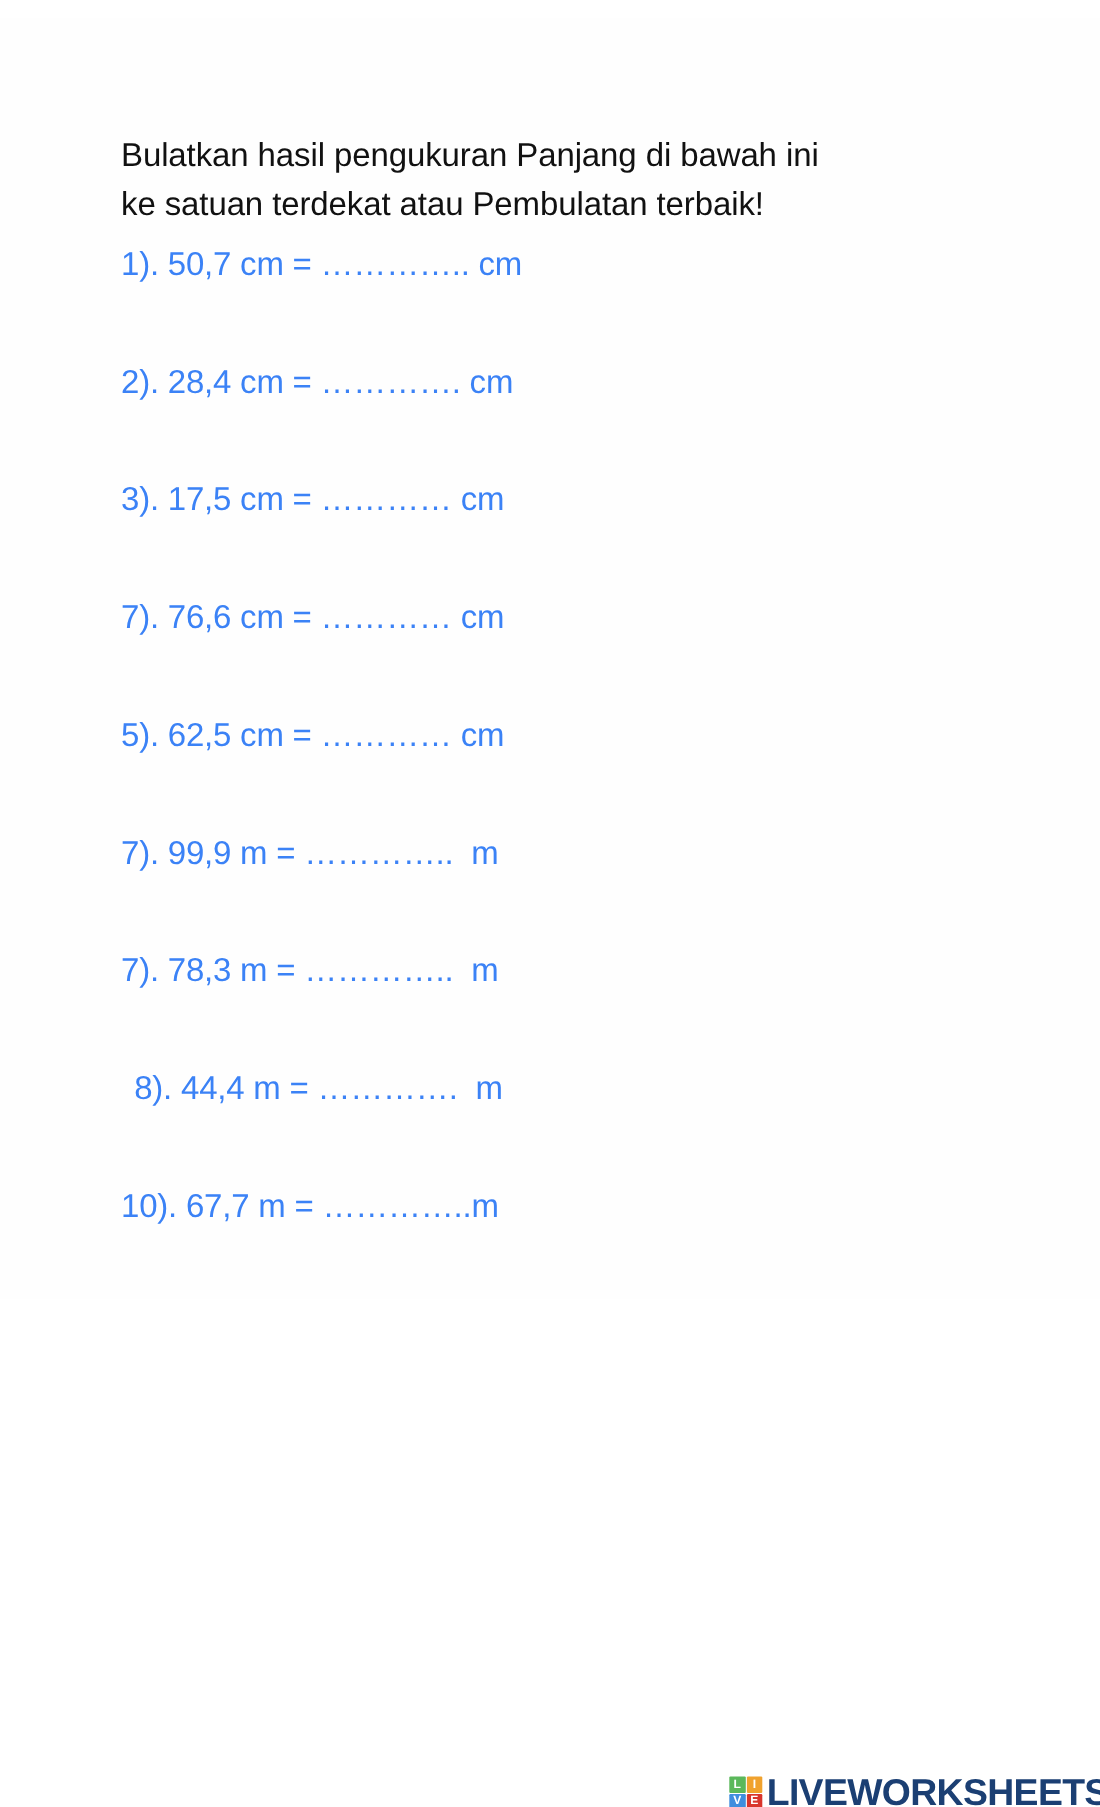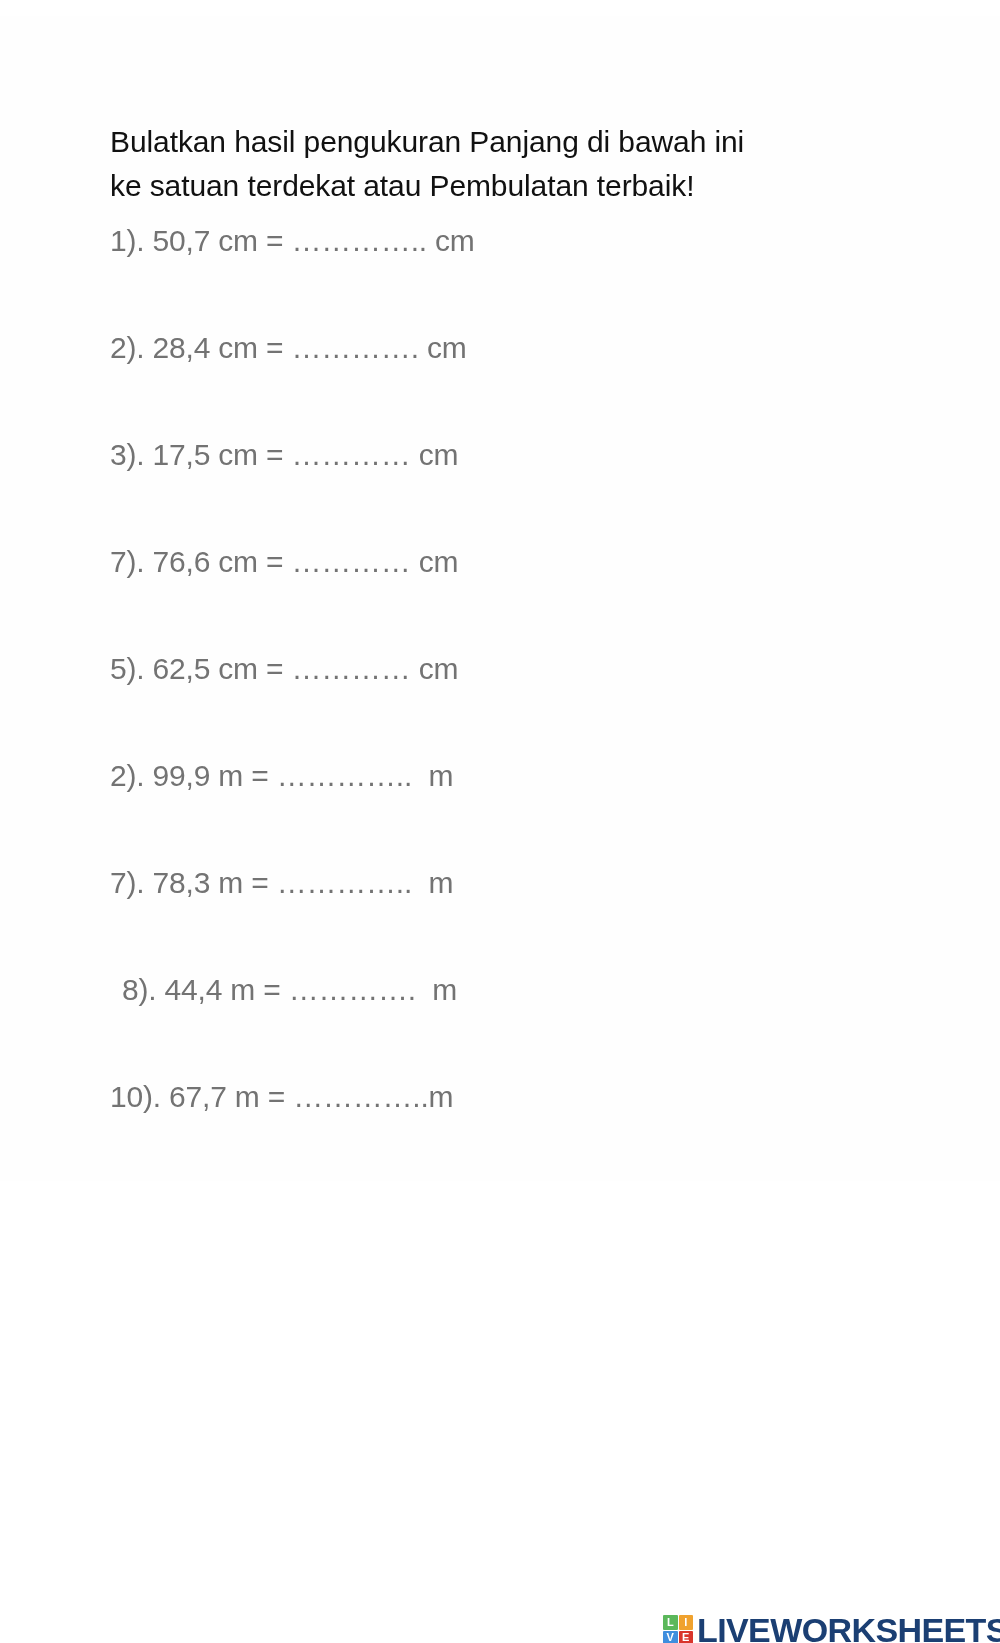--- a/index.html
+++ b/index.html
@@ -45,21 +45,21 @@
 
   .items {
     margin: 0;
     padding: 0;
     list-style: none;
   }
 
   .item {
     font-size: 30px;
     line-height: 1.2;
-    color: #737373;
+    color: #3b82f6;
     white-space: pre;
     letter-spacing: -0.2px;
     height: 107px;
     display: block;
     padding-top: 8px;
     box-sizing: border-box;
   }
 
   .item.indent-1 { padding-left: 12px; }
 
@@ -113,21 +113,21 @@
   <div class="content">
 
     <p class="instruction">Bulatkan hasil pengukuran Panjang di bawah ini ke satuan terdekat atau Pembulatan terbaik!</p>
 
     <ul class="items">
       <li class="item">1). 50,7 cm = ………….. cm</li>
       <li class="item">2). 28,4 cm = …………. cm</li>
       <li class="item">3). 17,5 cm = ………… cm</li>
       <li class="item">7). 76,6 cm = ………… cm</li>
       <li class="item">5). 62,5 cm = ………… cm</li>
-      <li class="item">2). 99,9 m = …………..  m</li>
+      <li class="item">7). 99,9 m = …………..  m</li>
       <li class="item">7). 78,3 m = …………..  m</li>
       <li class="item indent-1">8). 44,4 m = ………….  m</li>
       <li class="item">10). 67,7 m = …………..m</li>
     </ul>
 
   </div>
 
   <div class="footer-logo">
     <div class="logo-tiles">
       <span class="logo-tile" style="background: rgb(91, 184, 91);">L</span>

